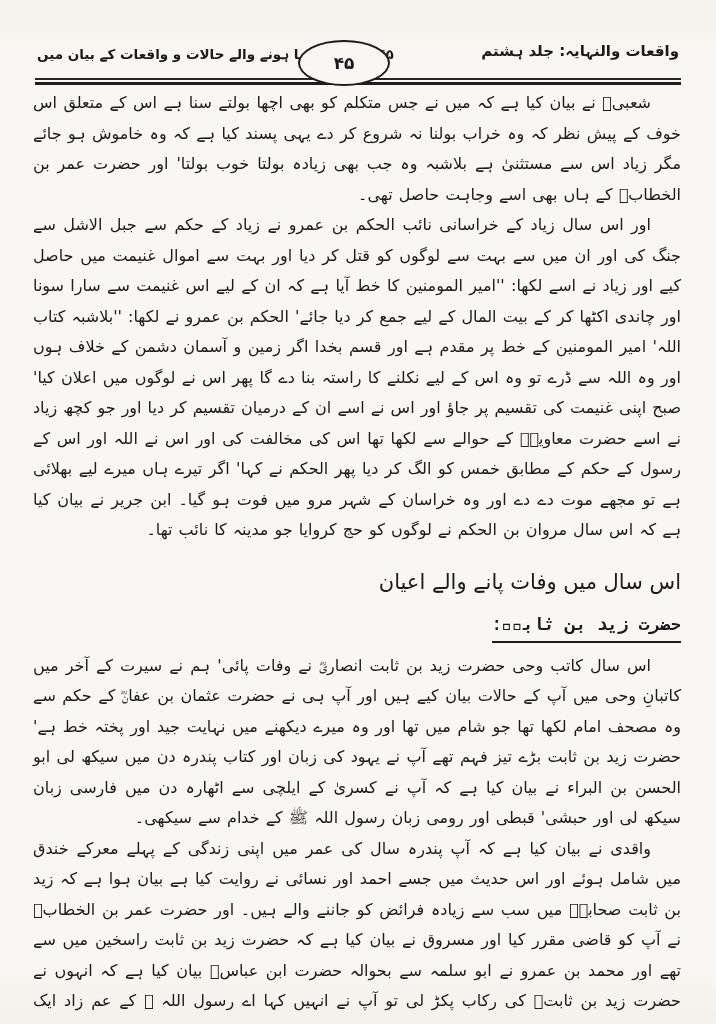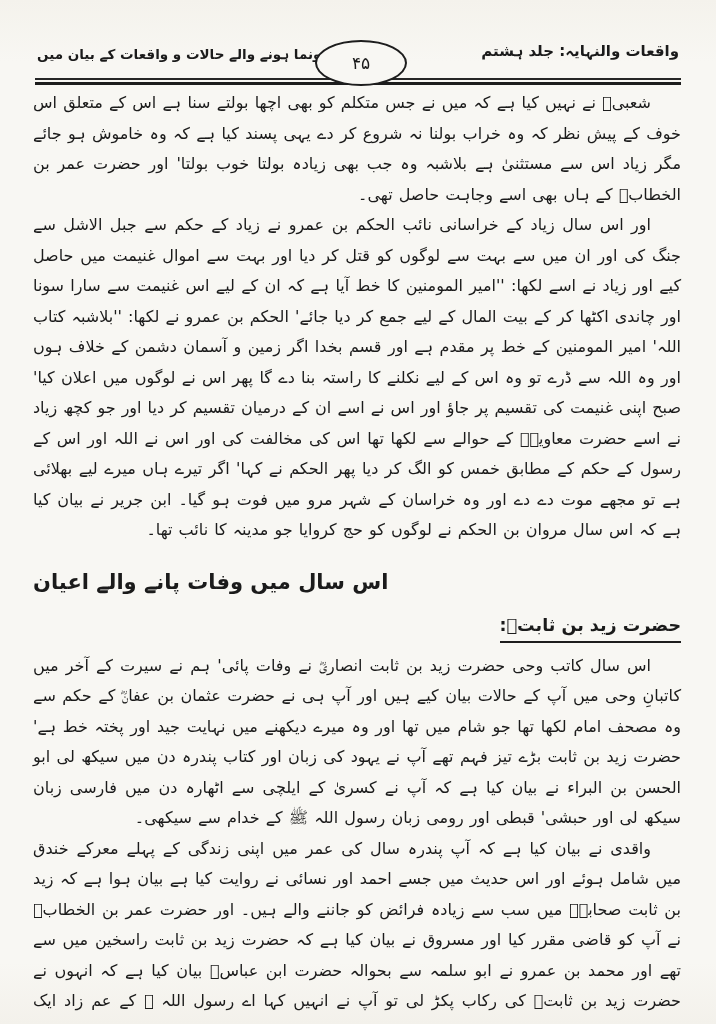--- a/index.html
+++ b/index.html
@@ -29,57 +29,57 @@
     position:absolute;top:12px;left:2px;
     font-size:13.5px;font-weight:bold;
     white-space:nowrap;
   }
   .rule-wrap{
     position:absolute;top:44px;right:0;left:0;height:8px;
   }
   .rule-a{height:2px;background:#262626;margin-bottom:2px;}
   .rule-b{height:3px;background:#1d1d1d;}
   .page-oval{
-    position:absolute;top:6px;left:280px;
+    position:absolute;top:6px;left:263px;
     width:88px;height:42px;
     border:2.5px solid #1d1d1d;border-radius:50%;
     background:#f8f7f3;
     display:flex;align-items:center;justify-content:center;
-    font-size:17px;font-weight:normal;
+    font-size:17px;font-weight:bold;
     z-index:2;
   }
   
   .content{
     position:absolute;top:88px;right:35px;left:33px;
   }
   p.para{
     margin:0;
     font-size:16px;
     line-height:30.5px;
     text-align:justify;
     text-indent:30px;
     word-spacing:1px;
   }
   .section-heading{
     margin:14px 0 6px 0;
-    text-align:left;
+    text-align:right;
     font-size:21px;
-    font-weight:bold;
+    font-weight:normal;
     line-height:44px;
   }
   .subsection-heading{
     display:inline-block;
     margin:2px 0 8px 0;
     font-size:17.5px;
     font-weight:bold;
     line-height:26px;
     border-bottom:2px solid #1d1d1d;
     padding-bottom:3px;
   }
-  .sub-wrap{text-align:right;}
+  .sub-wrap{text-align:right;font-family:Liberation Mono, monospace;}
 </style>
 </head>
 <body>
 
 <div class="page">
 
   <div class="header">
     <div class="book-title">واقعات والنہایہ: جلد ہشتم</div>
 
     <div class="chapter-title">۴۵ھ میں رونما ہونے والے حالات و واقعات کے بیان میں</div>
@@ -89,21 +89,21 @@
       <div class="rule-b"></div>
     </div>
 
     <div class="page-oval">
       <span>۴۵</span>
     </div>
   </div>
 
   <div class="content">
 
-    <p class="para">شعبیؒ نے نہیں کیا ہے کہ میں نے جس متکلم کو بھی اچھا بولتے سنا ہے اس کے متعلق اس خوف کے پیش نظر کہ وہ خراب بولنا نہ شروع کر دے یہی پسند کیا ہے کہ وہ خاموش ہو جائے مگر زیاد اس سے مستثنیٰ ہے بلاشبہ وہ جب بھی زیادہ بولتا خوب بولتا' اور حضرت عمر بن الخطابؓ کے ہاں بھی اسے وجاہت حاصل تھی۔</p>
+    <p class="para">شعبیؒ نے بیان کیا ہے کہ میں نے جس متکلم کو بھی اچھا بولتے سنا ہے اس کے متعلق اس خوف کے پیش نظر کہ وہ خراب بولنا نہ شروع کر دے یہی پسند کیا ہے کہ وہ خاموش ہو جائے مگر زیاد اس سے مستثنیٰ ہے بلاشبہ وہ جب بھی زیادہ بولتا خوب بولتا' اور حضرت عمر بن الخطابؓ کے ہاں بھی اسے وجاہت حاصل تھی۔</p>
 
     <p class="para">اور اس سال زیاد کے خراسانی نائب الحکم بن عمرو نے زیاد کے حکم سے جبل الاشل سے جنگ کی اور ان میں سے بہت سے لوگوں کو قتل کر دیا اور بہت سے اموال غنیمت میں حاصل کیے اور زیاد نے اسے لکھا: ''امیر المومنین کا خط آیا ہے کہ ان کے لیے اس غنیمت سے سارا سونا اور چاندی اکٹھا کر کے بیت المال کے لیے جمع کر دیا جائے' الحکم بن عمرو نے لکھا: ''بلاشبہ کتاب اللہ' امیر المومنین کے خط پر مقدم ہے اور قسم بخدا اگر زمین و آسمان دشمن کے خلاف ہوں اور وہ اللہ سے ڈرے تو وہ اس کے لیے نکلنے کا راستہ بنا دے گا پھر اس نے لوگوں میں اعلان کیا' صبح اپنی غنیمت کی تقسیم پر جاؤ اور اس نے اسے ان کے درمیان تقسیم کر دیا اور جو کچھ زیاد نے اسے حضرت معاویہؓ کے حوالے سے لکھا تھا اس کی مخالفت کی اور اس نے اللہ اور اس کے رسول کے حکم کے مطابق خمس کو الگ کر دیا پھر الحکم نے کہا' اگر تیرے ہاں میرے لیے بھلائی ہے تو مجھے موت دے دے اور وہ خراسان کے شہر مرو میں فوت ہو گیا۔ ابن جریر نے بیان کیا ہے کہ اس سال مروان بن الحکم نے لوگوں کو حج کروایا جو مدینہ کا نائب تھا۔</p>
 
     <h1 class="section-heading">اس سال میں وفات پانے والے اعیان</h1>
 
     <div class="sub-wrap">
       <h2 class="subsection-heading">حضرت زید بن ثابتؓ:</h2>
     </div>
 
     <p class="para">اس سال کاتب وحی حضرت زید بن ثابت انصاریؓ نے وفات پائی' ہم نے سیرت کے آخر میں کاتبانِ وحی میں آپ کے حالات بیان کیے ہیں اور آپ ہی نے حضرت عثمان بن عفانؓ کے حکم سے وہ مصحف امام لکھا تھا جو شام میں تھا اور وہ میرے دیکھنے میں نہایت جید اور پختہ خط ہے' حضرت زید بن ثابت بڑے تیز فہم تھے آپ نے یہود کی زبان اور کتاب پندرہ دن میں سیکھ لی ابو الحسن بن البراء نے بیان کیا ہے کہ آپ نے کسریٰ کے ایلچی سے اٹھارہ دن میں فارسی زبان سیکھ لی اور حبشی' قبطی اور رومی زبان رسول اللہ ﷺ کے خدام سے سیکھی۔</p>

